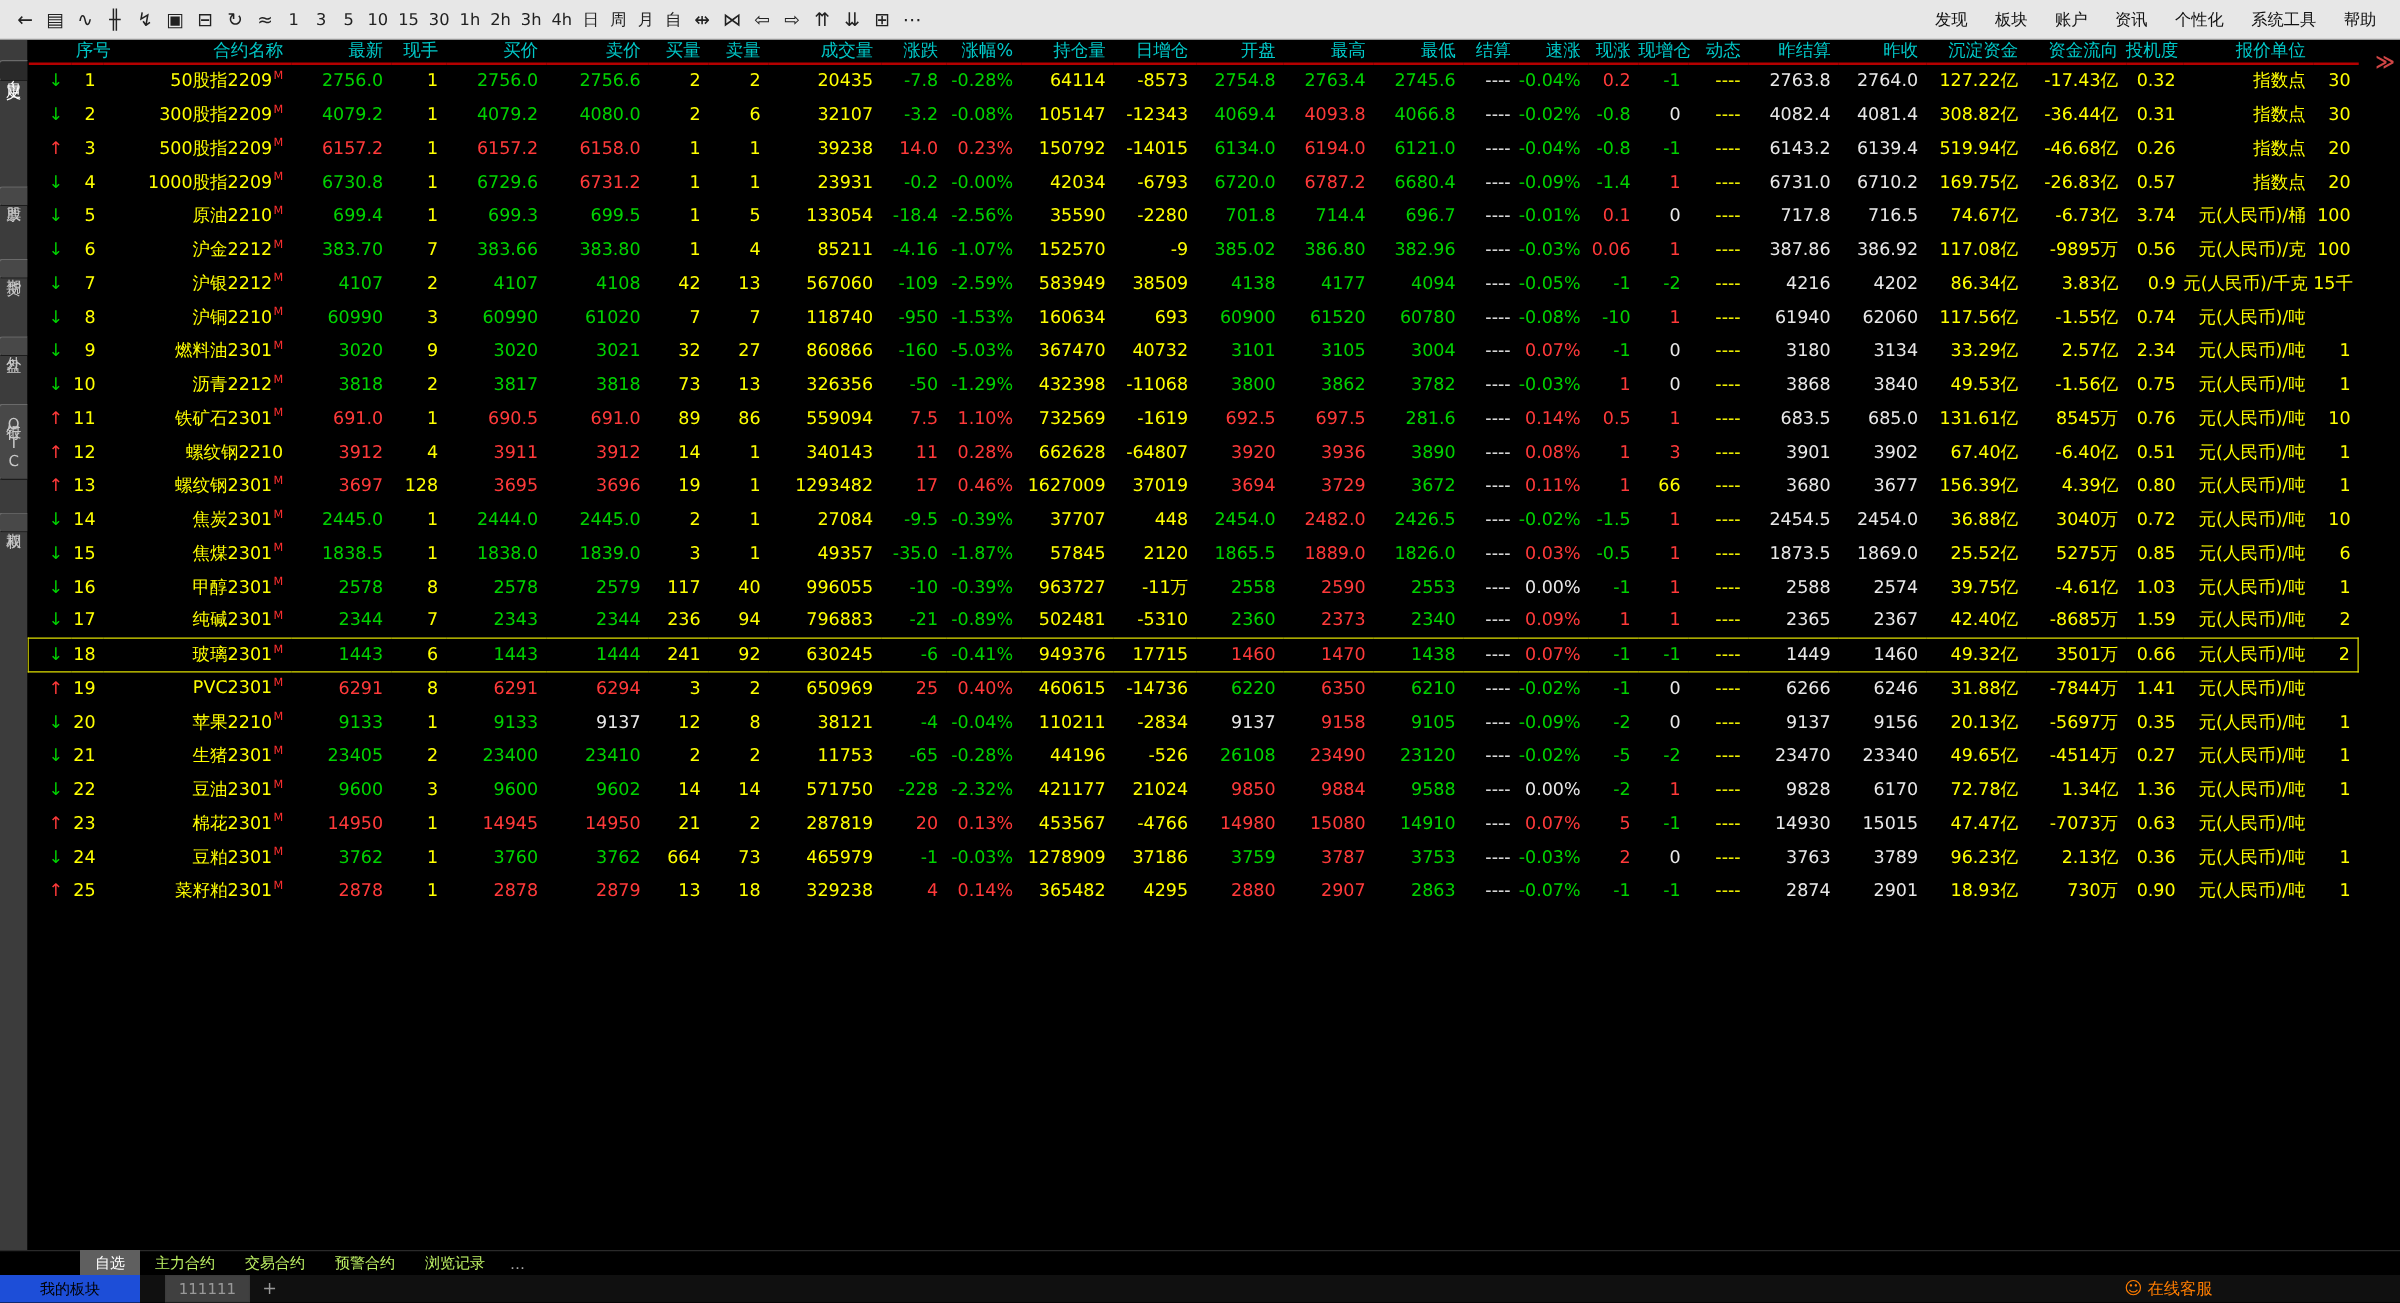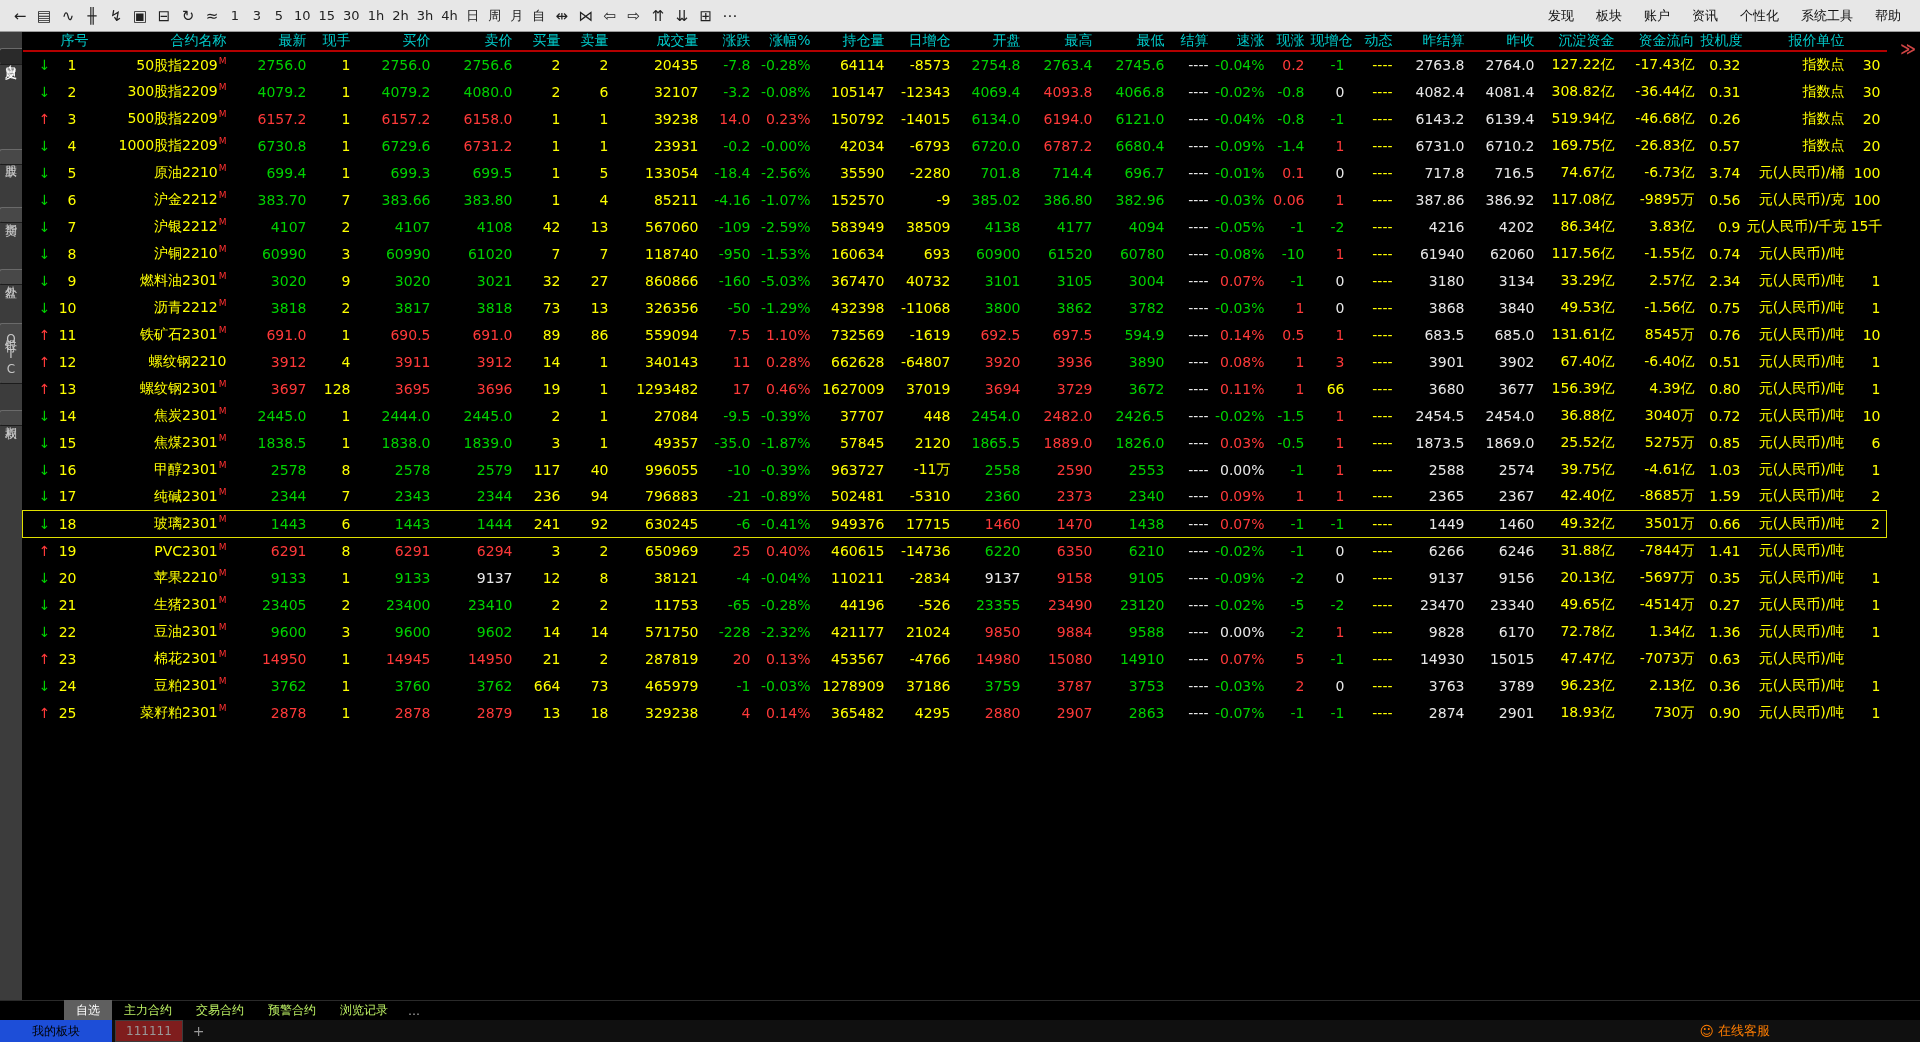--- a/index.html
+++ b/index.html
@@ -48,22 +48,22 @@
   col.w-cap{width:80px} col.w-flow{width:80px} col.w-spec{width:46px} col.w-unit{width:104px}
   col.w-unit2{width:36px}
   
   .bottom-tabs { height:20px; background:#000; border-top:1px solid #2a2a2a; display:flex;
                  align-items:center; padding-left:64px; }
   .btab { font-size:12px; color:#bef264; padding:2px 12px; cursor:pointer; }
   .btab.active { background:#5f5f5f; color:#ffffff; }
   .btab-more { color:#aaaaaa; font-size:12px; padding:0 8px; cursor:pointer; }
   .statusbar { height:22px; background:#101010; display:flex; align-items:center; }
   .board-tab { background:#1d4ed8; color:#000; font-size:12px; padding:3px 32px; cursor:pointer; }
-  .group-tab { background:#7f1d1d; color:#999; font-size:12px; padding:3px 10px;
-               border:1px solid #3c3c3c; margin-left:3px; cursor:pointer; }
+  .group-tab { background:#404040; color:#999; font-size:12px; padding:3px 10px;
+               border:1px solid #3c3c3c; margin-left:20px; cursor:pointer; }
   .add-board { color:#999; font-size:14px; padding:0 10px; cursor:pointer; }
   .sb-spacer { flex:1; }
   .service { color:#ff7d00; font-size:13px; display:flex; align-items:center; gap:4px;
              padding-right:150px; cursor:pointer; }
   .service-ico { color:#ff7d00; font-size:14px; }
 </style>
 </head>
 <body>
 
 <div class="toolbar">
@@ -470,21 +470,21 @@
             <td class="cr">691.0</td>
             <td class="cy">89</td>
             <td class="cy">86</td>
             <td class="cy">559094</td>
             <td class="cr">7.5</td>
             <td class="cr">1.10%</td>
             <td class="cy">732569</td>
             <td class="cy">-1619</td>
             <td class="cr">692.5</td>
             <td class="cr">697.5</td>
-            <td class="cg">594.9</td>
+            <td class="cg">281.6</td>
             <td class="cw">----</td>
             <td class="cr">0.14%</td>
             <td class="cr">0.5</td>
             <td class="cr">1</td>
             <td class="cy">----</td>
             <td class="cw">683.5</td>
             <td class="cw">685.0</td>
             <td class="cy">131.61亿</td>
             <td class="cy">8545万</td>
             <td class="cy">0.76</td>
@@ -778,21 +778,21 @@
             <td class="cy">2</td>
             <td class="cg">23400</td>
             <td class="cg">23410</td>
             <td class="cy">2</td>
             <td class="cy">2</td>
             <td class="cy">11753</td>
             <td class="cg">-65</td>
             <td class="cg">-0.28%</td>
             <td class="cy">44196</td>
             <td class="cy">-526</td>
-            <td class="cg">23355</td>
+            <td class="cg">26108</td>
             <td class="cr">23490</td>
             <td class="cg">23120</td>
             <td class="cw">----</td>
             <td class="cg">-0.02%</td>
             <td class="cg">-5</td>
             <td class="cg">-2</td>
             <td class="cy">----</td>
             <td class="cw">23470</td>
             <td class="cw">23340</td>
             <td class="cy">49.65亿</td>

